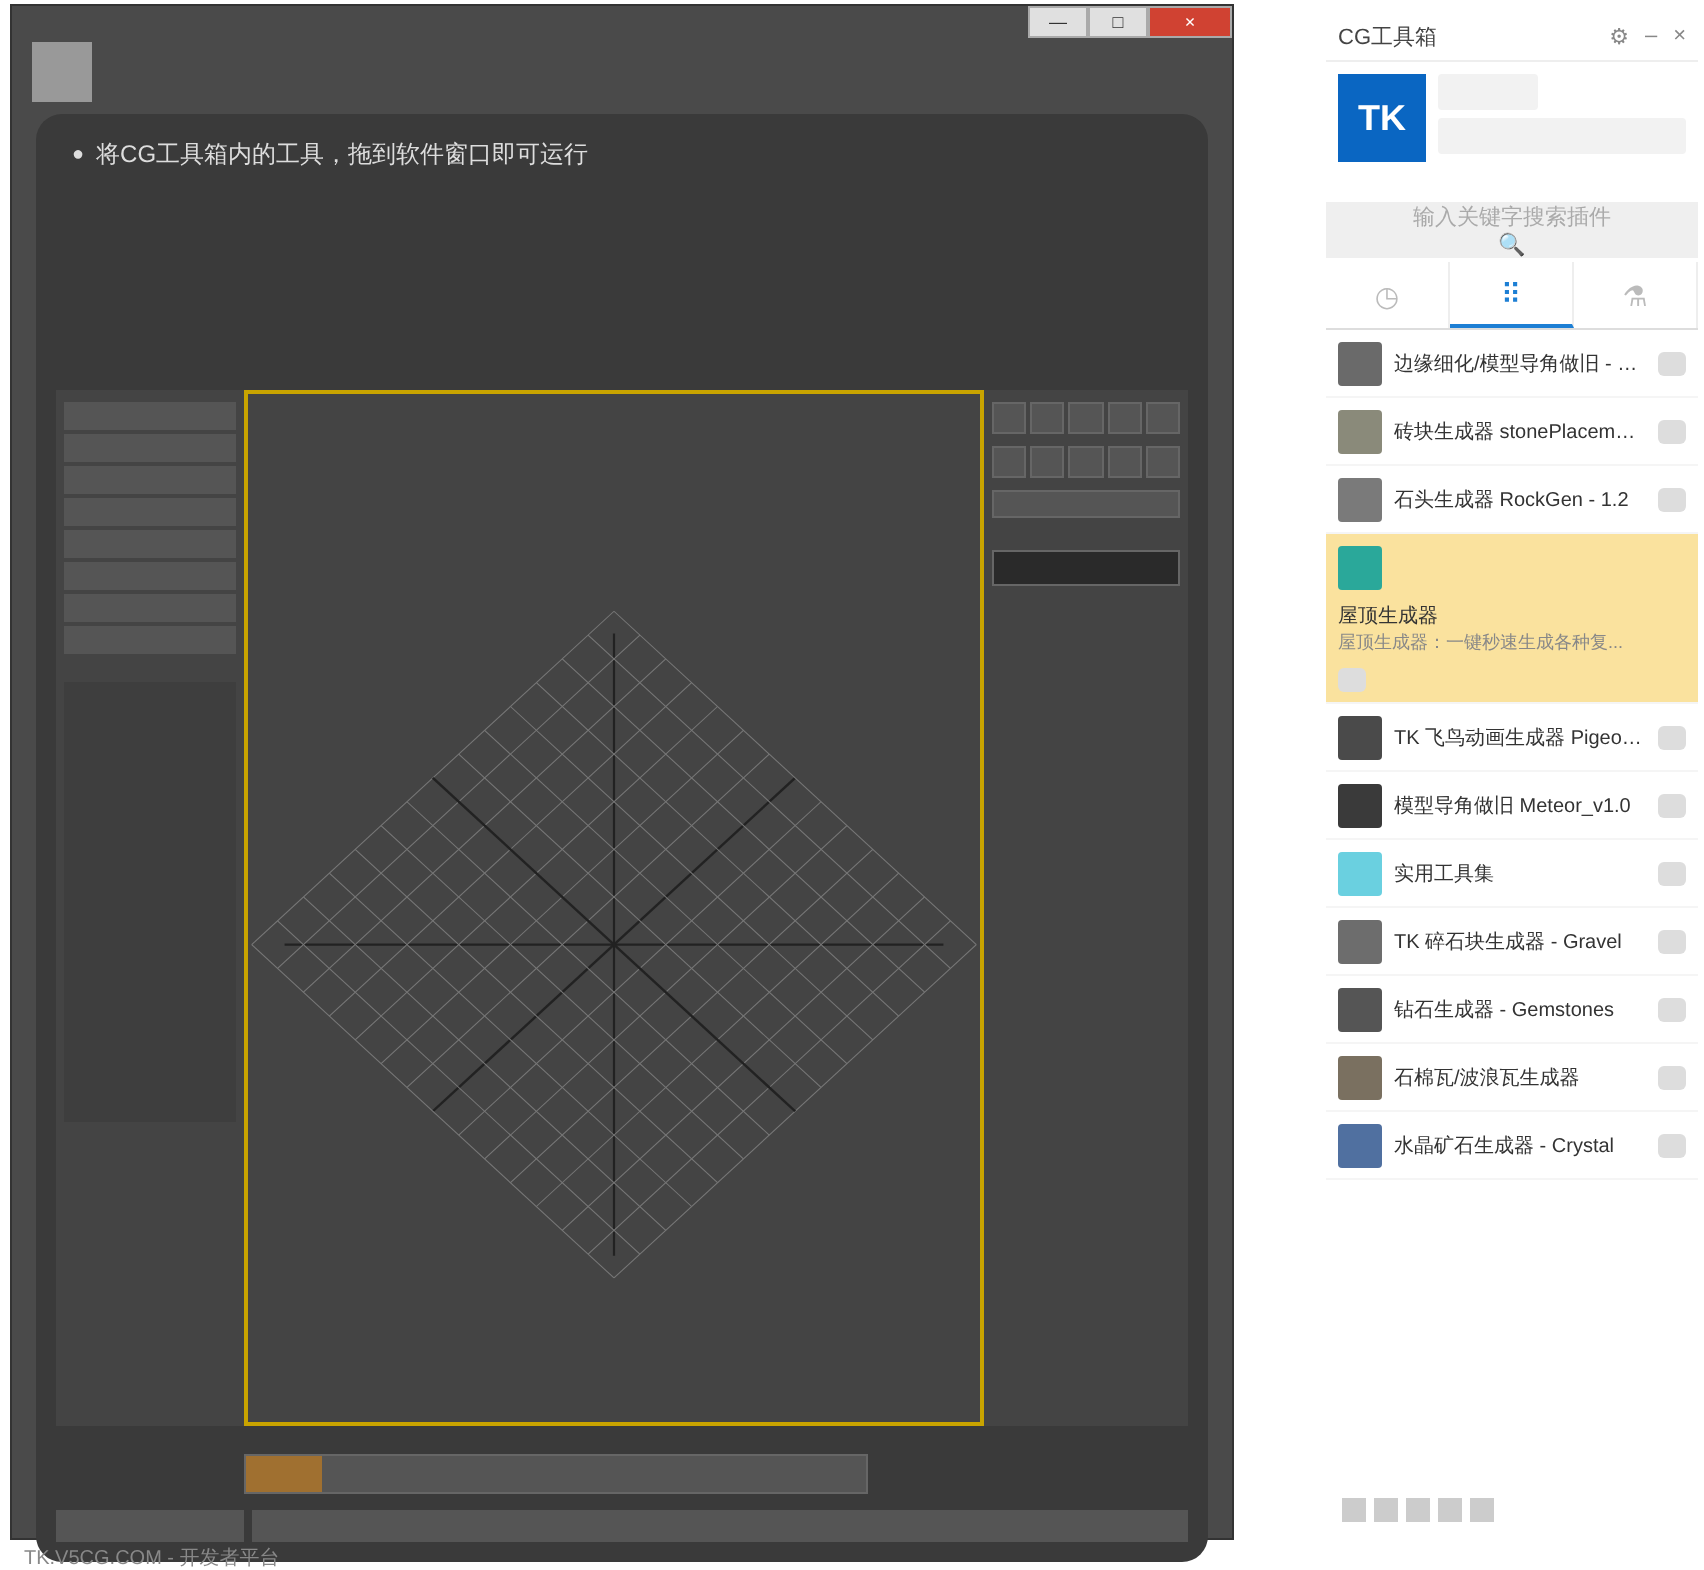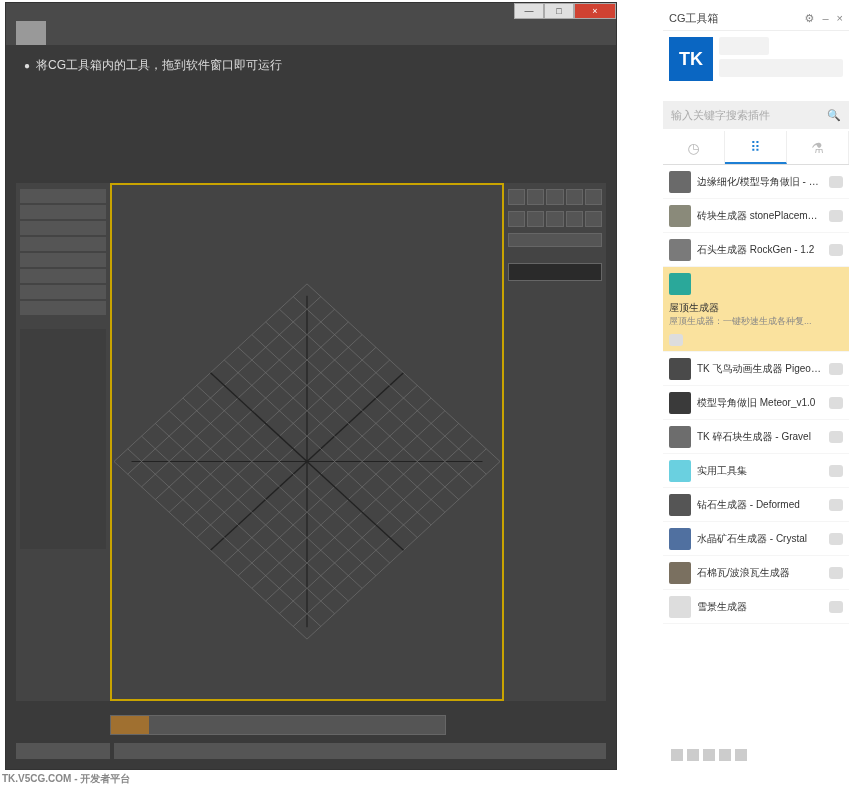--- a/index.html
+++ b/index.html
@@ -6,21 +6,21 @@
 body { font-family: "Microsoft YaHei", Arial, sans-serif; background: #fff; width: 852px; height: 785px; position: relative; overflow: hidden; }
 
 
 .main-window { position: absolute; left: 5px; top: 2px; width: 612px; height: 768px; background: #4a4a4a; border: 1px solid #333; }
 .titlebar { height: 42px; background: #4a4a4a; display: flex; justify-content: flex-end; align-items: flex-start; }
 .titlebar-btns { display: flex; }
 .titlebar-btn { width: 30px; height: 16px; background: #e0e0e0; border: 1px solid #aaa; display: flex; align-items: center; justify-content: center; font-size: 9px; color: #333; cursor: pointer; }
 .titlebar-btn.close { background: #d04232; color: #fff; width: 42px; }
 .title-icon { width: 30px; height: 30px; background: #999; position: absolute; left: 10px; top: 18px; }
 
-.dark-area { background: #3a3a3a; margin: 0; padding: 8px 0 0 0; height: calc(100% - 42px); position: relative; }
+.dark-area { background: #3a3a3a; margin: 12px; padding: 8px 0 0 0; height: calc(100% - 42px); position: relative; border-radius: 13px; }
 .hint-line { color: #ddd; font-size: 12px; padding: 4px 18px; display: flex; align-items: center; }
 .hint-line::before { content: "●"; margin-right: 6px; font-size: 10px; }
 
 .workspace { position: absolute; left: 10px; top: 138px; right: 10px; bottom: 68px; background: #444; display: flex; }
 .left-panel { width: 94px; display: flex; flex-direction: column; gap: 2px; padding-top: 6px; }
 .left-slot { height: 14px; background: #555; margin: 0 4px; }
 .left-slot.tall { height: 220px; margin-top: 12px; background: #3e3e3e; }
 
 .viewport { flex: 1; border: 2px solid #c9a400; position: relative; background: #444; overflow: hidden; }
 .grid-svg { position: absolute; left: 0; top: 0; width: 100%; height: 100%; }
@@ -35,35 +35,35 @@
 .timeline-left { width: 94px; background: #3a3a3a; }
 .timeline-track { flex: 1; background: #555; position: relative; border: 1px solid #666; }
 .timeline-marker { position: absolute; left: 0; top: 0; bottom: 0; width: 38px; background: #a07030; }
 .timeline-right { width: 160px; background: #3a3a3a; }
 
 .bottom-bar { position: absolute; left: 10px; bottom: 4px; right: 10px; height: 22px; display: flex; gap: 4px; }
 .bottom-slot { height: 16px; background: #555; }
 .bottom-slot.w1 { width: 94px; }
 .bottom-slot.w2 { flex: 1; }
 
-.watermark { position: absolute; left: 2px; bottom: -1px; font-size: 10px; color: #888; font-weight: bold; }
+.watermark { position: absolute; left: 12px; bottom: -1px; font-size: 10px; color: #888; }
 
 
 .side-panel { position: absolute; right: 3px; top: 7px; width: 186px; height: 760px; background: #fff; border: none; }
 .side-header { height: 24px; display: flex; align-items: center; justify-content: space-between; padding: 0 6px; font-size: 11px; color: #444; border-bottom: 1px solid #eee; }
 .side-header-btns { display: flex; gap: 8px; color: #888; font-size: 11px; }
 .side-header-btns span { cursor: pointer; }
 
 .profile { height: 68px; display: flex; padding: 6px; gap: 6px; }
 .profile-avatar { width: 44px; height: 44px; background: #0a66c2; color: #fff; display: flex; align-items: center; justify-content: center; font-size: 18px; font-weight: bold; }
 .profile-fields { flex: 1; display: flex; flex-direction: column; gap: 4px; }
 .profile-field { height: 18px; background: #f2f2f2; border-radius: 2px; }
 .profile-field.w1 { width: 50px; }
 
-.search-bar { height: 28px; background: #efefef; margin: 2px 0; display: flex; align-items: center; padding: 0 8px; font-size: 11px; color: #aaa; justify-content: space-between; }
+.search-bar { height: 28px; background: #efefef; margin: 2px 0; display: flex; align-items: center; padding: 0 8px; font-size: 11px; color: #aaa; justify-content: space-between; flex-direction: column; }
 
 .tabs { height: 34px; display: flex; border-bottom: 1px solid #ddd; }
 .tab { flex: 1; display: flex; align-items: center; justify-content: center; color: #bbb; font-size: 14px; border-right: 1px solid #eee; cursor: pointer; }
 .tab.active { color: #1d7fd4; border-bottom: 2px solid #1d7fd4; }
 
 .tool-list { overflow-y: auto; height: 520px; }
 .tool-item { display: flex; align-items: center; padding: 5px 6px; gap: 6px; cursor: pointer; font-size: 10px; color: #333; border-bottom: 1px solid #f5f5f5; min-height: 34px; }
 .tool-item.selected { background: #fae29e; align-items: flex-start; padding-top: 6px; flex-direction: column; }
 .tool-thumb { width: 22px; height: 22px; background: #888; flex-shrink: 0; border-radius: 2px; }
 .tool-text { flex: 1; overflow: hidden; }
@@ -253,61 +253,54 @@
         <div class="tool-badge"></div>
       </div>
       <div class="tool-item">
         <div class="tool-thumb c7"></div>
         <div class="tool-text">
           <div class="tool-title">模型导角做旧 Meteor_v1.0</div>
         </div>
         <div class="tool-badge"></div>
       </div>
       <div class="tool-item">
+        <div class="tool-thumb c9"></div>
+        <div class="tool-text">
+          <div class="tool-title">实用工具集</div>
+        </div>
+        <div class="tool-badge"></div>
+      </div>
+      <div class="tool-item">
         <div class="tool-thumb c8"></div>
         <div class="tool-text">
           <div class="tool-title">TK 碎石块生成器 - Gravel</div>
         </div>
         <div class="tool-badge"></div>
       </div>
       <div class="tool-item">
-        <div class="tool-thumb c9"></div>
-        <div class="tool-text">
-          <div class="tool-title">实用工具集</div>
-        </div>
-        <div class="tool-badge"></div>
-      </div>
-      <div class="tool-item">
         <div class="tool-thumb c10"></div>
         <div class="tool-text">
-          <div class="tool-title">钻石生成器 - Deformed</div>
+          <div class="tool-title">钻石生成器 - Gemstones</div>
+        </div>
+        <div class="tool-badge"></div>
+      </div>
+      <div class="tool-item">
+        <div class="tool-thumb c11"></div>
+        <div class="tool-text">
+          <div class="tool-title">石棉瓦/波浪瓦生成器</div>
         </div>
         <div class="tool-badge"></div>
       </div>
       <div class="tool-item">
         <div class="tool-thumb c12"></div>
         <div class="tool-text">
           <div class="tool-title">水晶矿石生成器 - Crystal</div>
         </div>
         <div class="tool-badge"></div>
       </div>
-      <div class="tool-item">
-        <div class="tool-thumb c11"></div>
-        <div class="tool-text">
-          <div class="tool-title">石棉瓦/波浪瓦生成器</div>
-        </div>
-        <div class="tool-badge"></div>
-      </div>
-      <div class="tool-item">
-        <div class="tool-thumb c13"></div>
-        <div class="tool-text">
-          <div class="tool-title">雪景生成器</div>
-        </div>
-        <div class="tool-badge"></div>
-      </div>
     </div>
 
   <div class="side-footer">
     <div class="footer-sq"></div>
     <div class="footer-sq"></div>
     <div class="footer-sq"></div>
     <div class="footer-sq"></div>
     <div class="footer-sq"></div>
   </div>
 </div>

